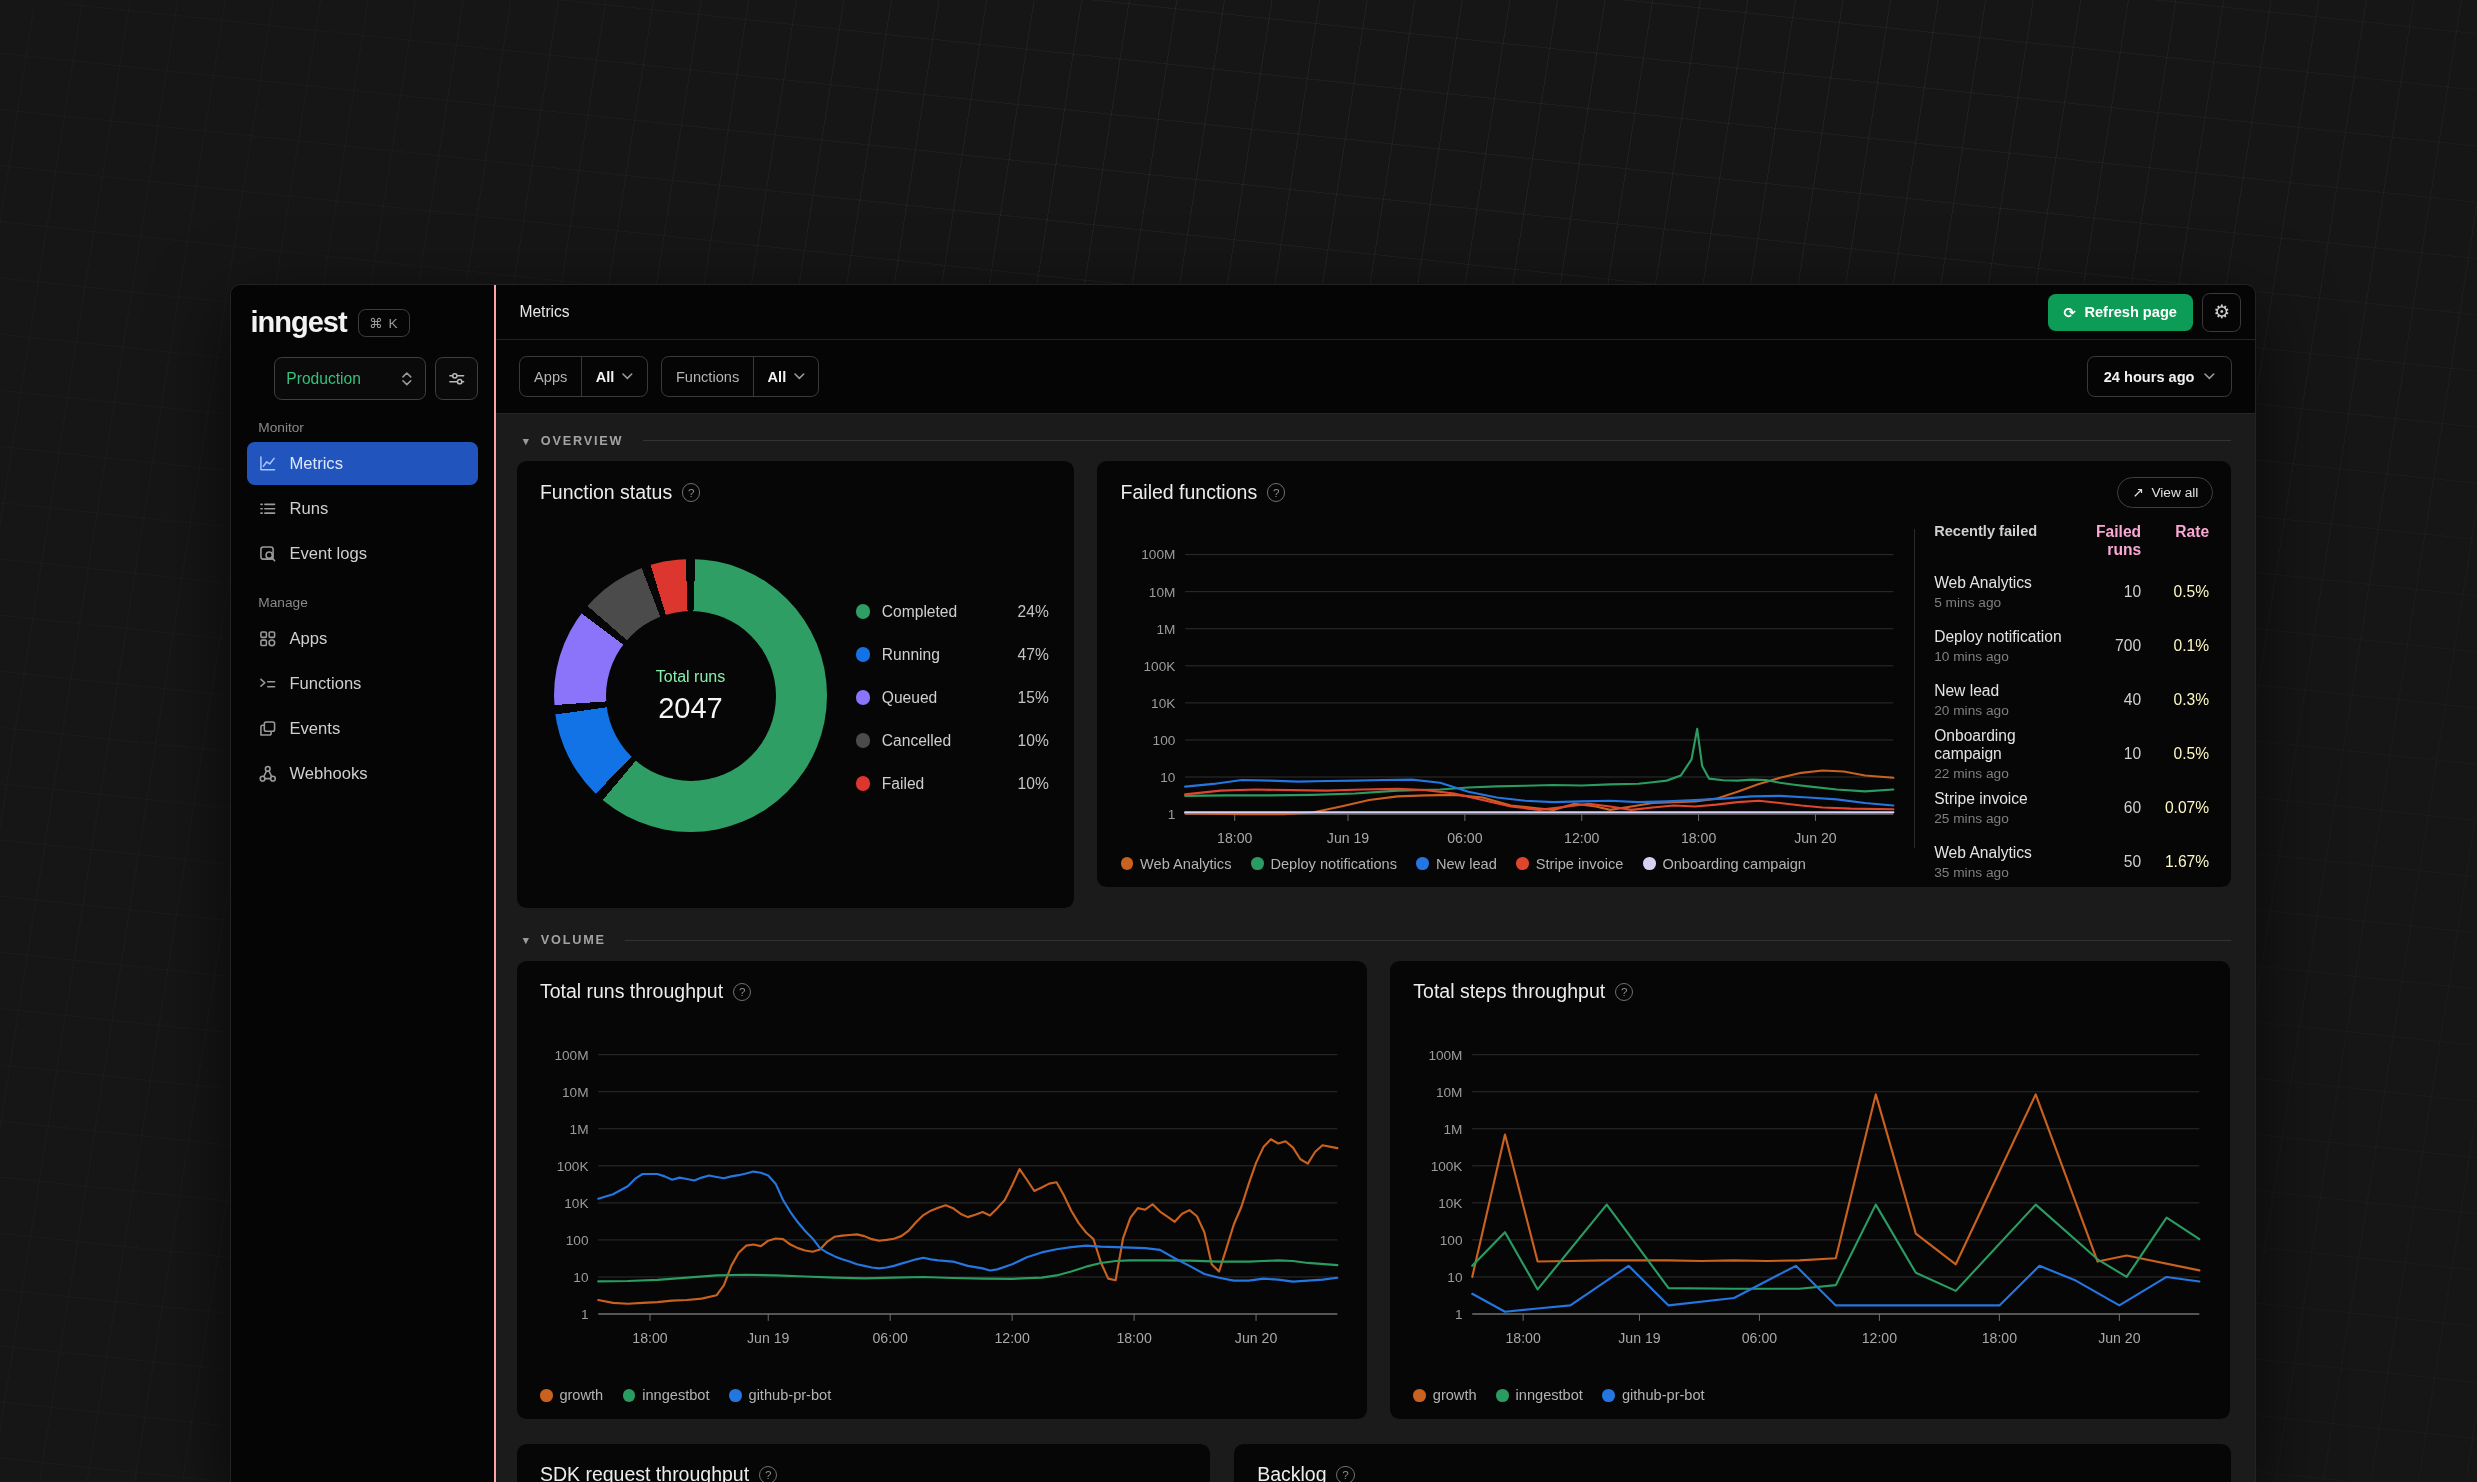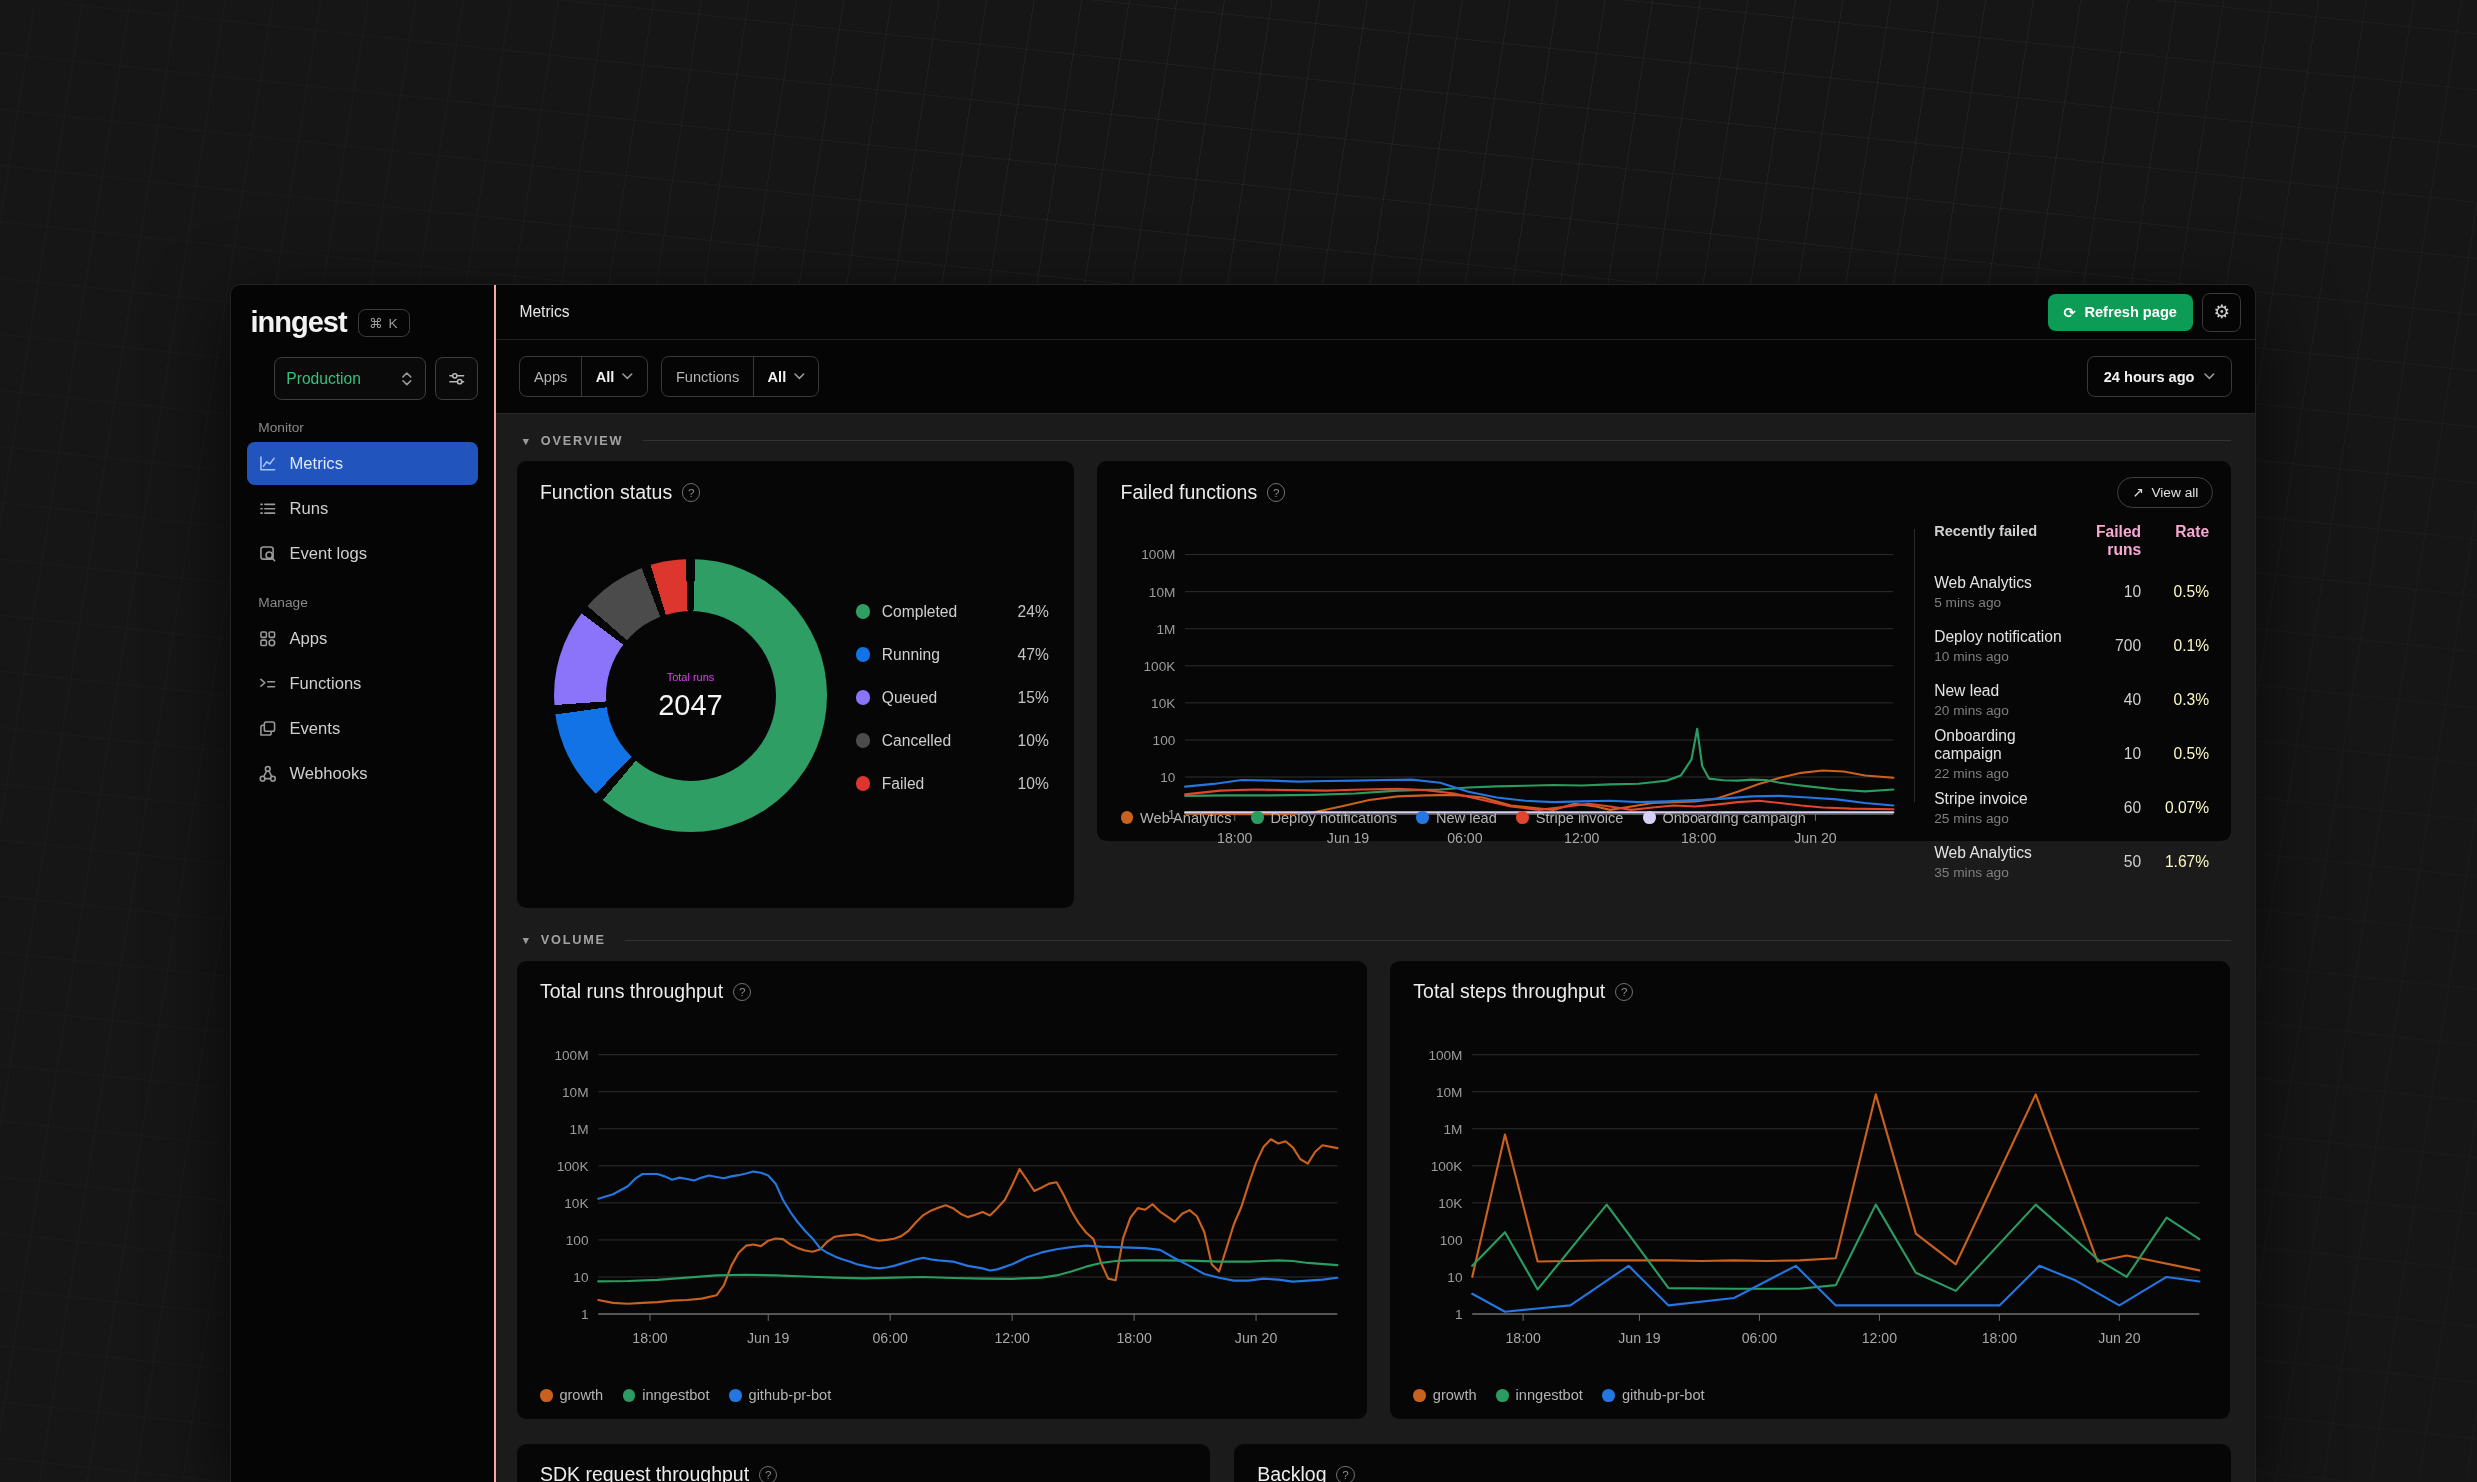--- a/index.html
+++ b/index.html
@@ -70,30 +70,30 @@
   .card-title { color:#ececec; font-size:19.5px; }
   .help { width:18.5px; height:18.5px; border:1.4px solid #6f6f6f; border-radius:50%; color:#8a8a8a;
     font-size:11.7px; display:flex; align-items:center; justify-content:center; flex:none; }
 
   
   .fs-card { width:561px; height:447px; }
   .donut-wrap { position:absolute; left:37px; top:98px; width:273px; height:273px; }
   .donut { width:100%; height:100%; border-radius:50%; }
   .donut-hole { position:absolute; left:52px; top:52px; width:170px; height:170px; border-radius:50%;
     background:#060606; display:flex; flex-direction:column; align-items:center; justify-content:center; gap:5.9px; }
-  .donut-hole .lbl { color:#d946ef; font-size:11px; }
+  .donut-hole .lbl { color:#86efac; font-size:16px; }
   .donut-hole .val { color:#f5f5f5; font-size:29px; }
   .fs-legend { position:absolute; left:339px; top:129px; right:25px; }
   .fs-lg-row { display:flex; align-items:center; height:43px; gap:11.7px; }
   .fs-lg-dot { width:14.6px; height:14.6px; border-radius:50%; flex:none; }
   .fs-lg-label { color:#cfcfcf; font-size:15.6px; flex:1; }
   .fs-lg-pct { color:#c4c4c4; font-size:15.6px; }
 
   
-  .ff-card { width:1141px; height:380px; }
+  .ff-card { width:1141px; height:426px; }
   .viewall-btn { position:absolute; right:17.6px; top:15.6px; height:31px; border:1px solid #3f3f3f;
     border-radius:15.6px; background:transparent; color:#e0e0e0; font-size:13.7px; display:flex;
     align-items:center; gap:7.8px; padding:0 13.7px; cursor:pointer; font-family:inherit; }
   .chart-zone { position:absolute; left:13.7px; top:76px; }
   .chart-legend { position:absolute; left:23.4px; bottom:15.6px; display:flex; gap:19.5px; align-items:center; }
   .cl-item { display:flex; align-items:center; gap:6.8px; }
   .cl-dot { width:12.7px; height:12.7px; border-radius:50%; }
   .cl-label { color:#b3b3b3; font-size:14.6px; }
   .ff-divider { position:absolute; left:817px; top:68px; bottom:39px; width:1px; background:#2a2a2a; }
   .ff-table { position:absolute; left:837px; right:21.5px; top:62px; }

